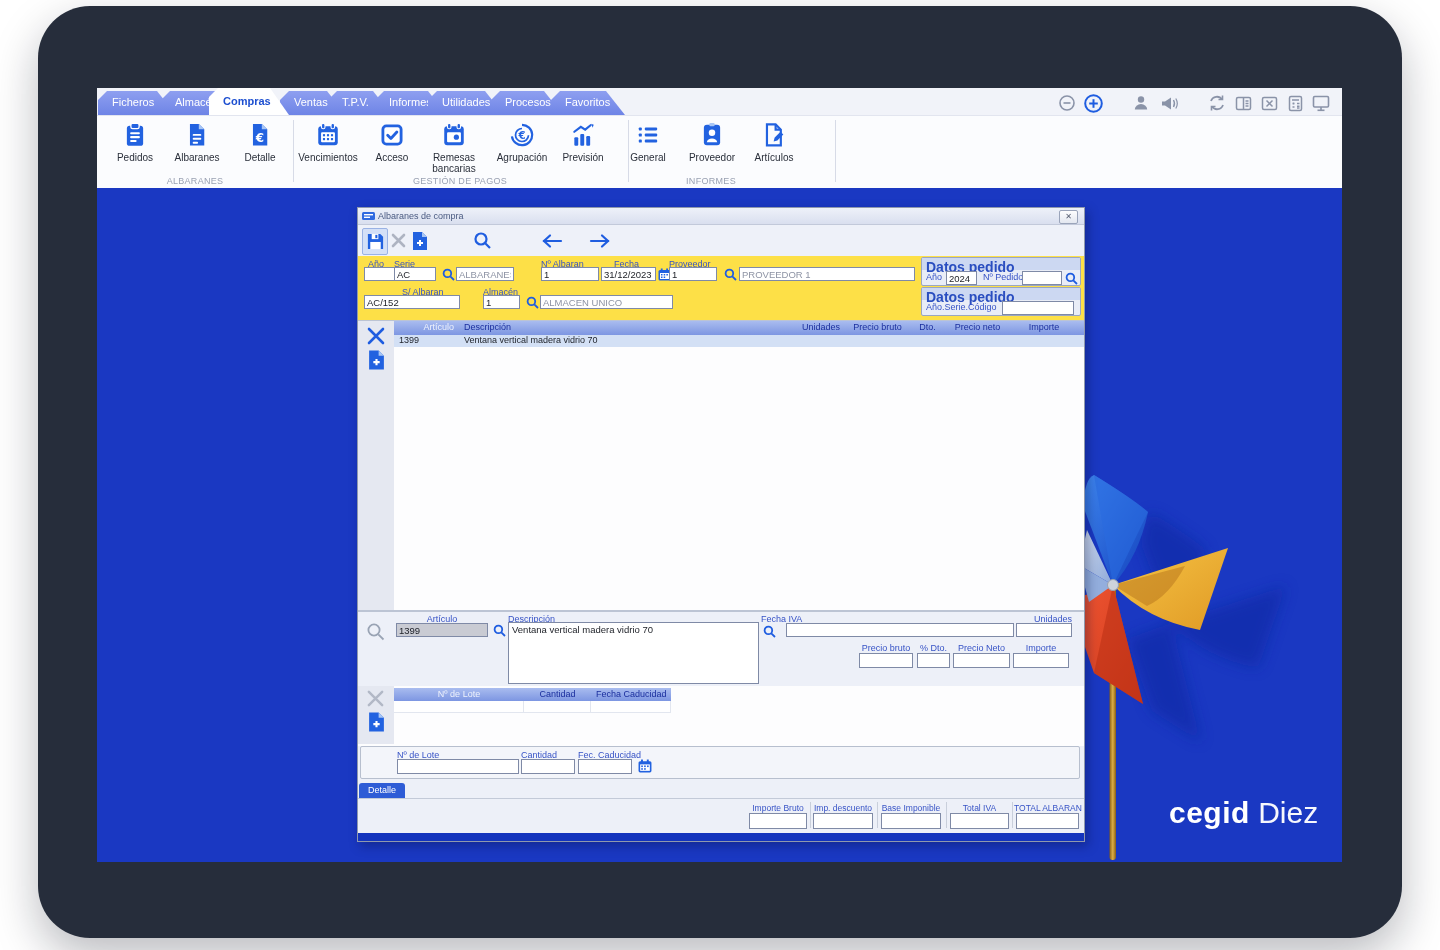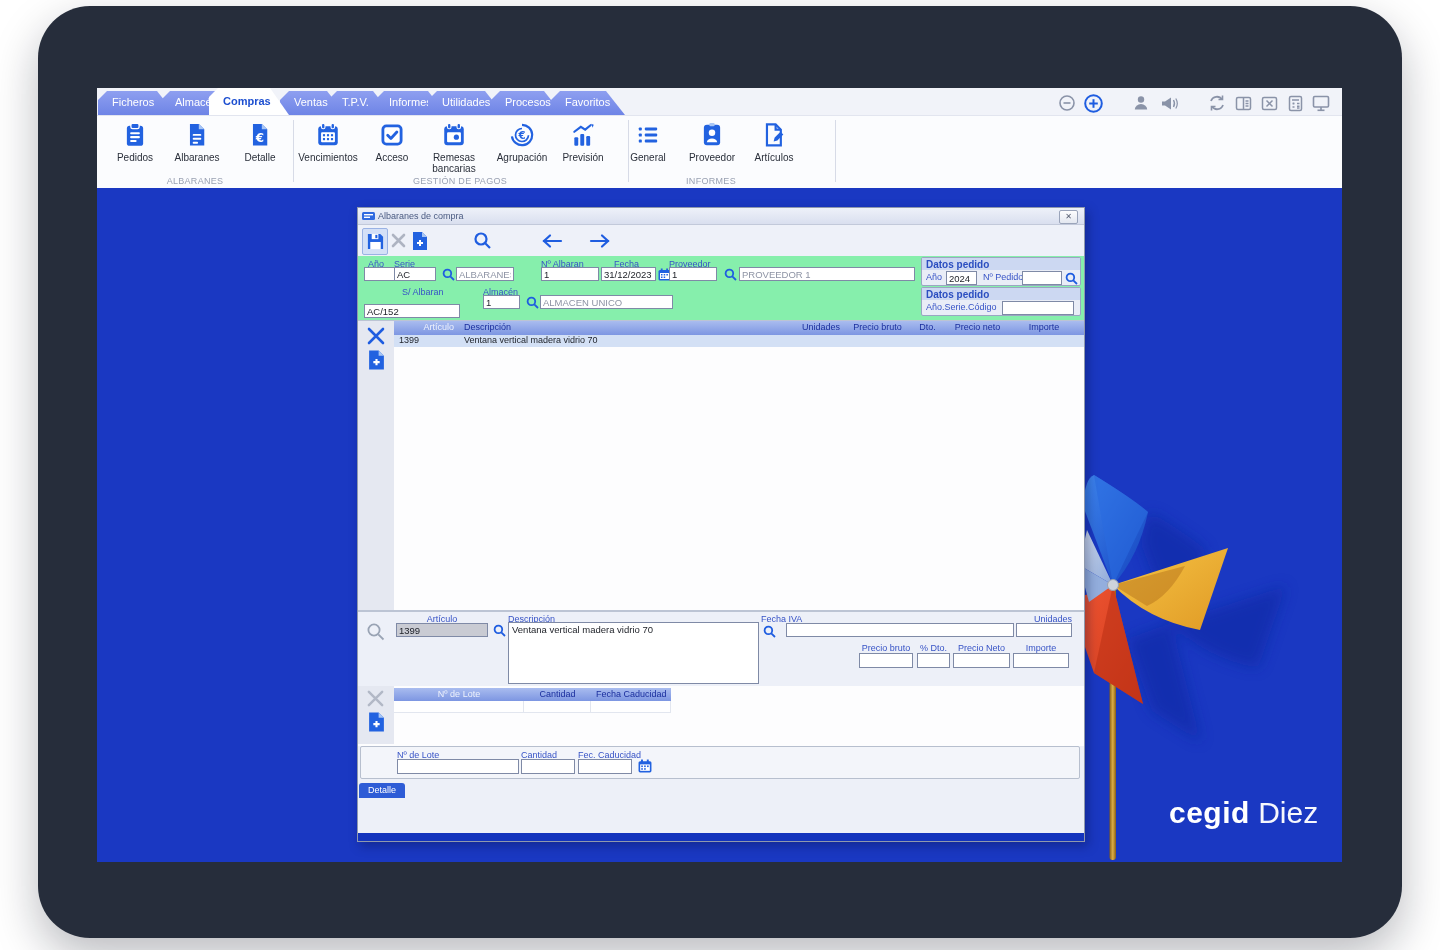--- a/index.html
+++ b/index.html
@@ -35,29 +35,29 @@
   .window{position:absolute;left:260px;top:19px;width:726px;height:633px;background:#edf0f8;
     border:1px solid #8f99ad;box-sizing:content-box;box-shadow:3px 4px 10px rgba(5,15,60,.35);z-index:5;}
   .titlebar{position:absolute;left:0;top:0;width:100%;height:16px;
     background:linear-gradient(#eef1f9,#d9dfef);border-bottom:1px solid #c2c9da;}
   .title{position:absolute;left:20px;top:3px;font-size:9px;color:#4a5a80;}
   .closebtn{position:absolute;right:6px;top:2px;width:17px;height:12px;background:linear-gradient(#fdfdfe,#e3e7f0);
     border:1px solid #9aa4ba;border-radius:2px;font-size:8px;color:#555d70;text-align:center;line-height:11px;cursor:pointer;}
   .toolbar{position:absolute;left:0;top:17px;width:100%;height:31px;background:#eef1f9;}
   .tbtn{position:absolute;top:3px;width:24px;height:25px;display:flex;align-items:center;justify-content:center;cursor:pointer;border-radius:2px;}
   .tbtn.sel{background:#d4e0f7;border:1px solid #9ab2e4;}
-  .formarea{position:absolute;left:0;top:48px;width:100%;height:64px;background:#86efac;}
+  .formarea{position:absolute;left:0;top:48px;width:100%;height:64px;background:#fde047;}
   .lbl{position:absolute;font-size:9px;color:#3753c6;white-space:nowrap;}
   .inp{position:absolute;box-sizing:border-box;height:14px;border:1px solid #7f8aa6;background:#fff;
     font-family:"Liberation Sans",sans-serif;font-size:9.5px;color:#1c1f26;padding:0 2px;overflow:hidden;white-space:nowrap;}
   .inp.ro{color:#8d93a4;}
   .inp.hl{background:#c9cbd3;}
   .sicon{position:absolute;width:14px;height:14px;cursor:pointer;}
   .gbox{position:absolute;border:1px solid #9aa6c2;background:#e9edf7;border-radius:2px;}
-  .gboxhdr{height:11px;background:#ccd8f2;color:#2a4ec0;font-size:10px;font-weight:bold;padding:1px 0 0 4px;}
+  .gboxhdr{height:11px;background:#ccd8f2;color:#2a4ec0;font-size:14px;font-weight:bold;padding:1px 0 0 4px;}
   
   .tablearea{position:absolute;left:0;top:112px;width:100%;height:291px;background:#fdfdfe;
     border-top:1px solid #bcc4d4;border-bottom:1px solid #bcc4d4;box-sizing:border-box;}
   .gutter{position:absolute;left:0;top:0;width:36px;height:100%;background:#e5e8f1;}
   .thead{position:absolute;left:36px;top:0;right:0;height:14px;display:flex;
     background:linear-gradient(#a9bcef,#7d96e2);border-bottom:1px solid #6f87d2;font-size:9px;color:#1b2f9e;}
   .th{box-sizing:border-box;padding:1px 5px;white-space:nowrap;overflow:hidden;}
   .trow{position:absolute;left:36px;top:14px;right:0;height:12px;display:flex;background:#d3e0f5;
     font-size:9px;color:#22262e;cursor:pointer;}
   .td{box-sizing:border-box;padding:0 5px;white-space:nowrap;overflow:hidden;}
@@ -436,21 +436,21 @@
         <input class="inp" style="left: 311px; top: 11px; width: 48px;" value="1">
         <span class="sicon" style="left:366px;top:11px">
           <svg width="13" height="13" viewBox="0 0 13 13" fill="none" stroke="#1f5de0" stroke-width="1.8">
                 <circle cx="5.4" cy="5.4" r="3.8"></circle>
                 <line x1="8.3" y1="8.3" x2="12" y2="12"></line>
               </svg></span>
         <input class="inp ro" style="left: 381px; top: 11px; width: 176px;" value="PROVEEDOR 1">
 
         <span class="lbl" style="left:44px;top:31px">S/ Albaran</span>
         <span class="lbl" style="left:125px;top:31px">Almacén</span>
-        <input class="inp" style="left: 6px; top: 48px; width: 96px;" value="AC/152">
+        <input class="inp" style="left: 6px; top: 39px; width: 96px;" value="AC/152">
         <input class="inp" style="left: 125px; top: 39px; width: 37px;" value="1">
         <span class="sicon" style="left:168px;top:39px">
           <svg width="13" height="13" viewBox="0 0 13 13" fill="none" stroke="#1f5de0" stroke-width="1.8">
                 <circle cx="5.4" cy="5.4" r="3.8"></circle>
                 <line x1="8.3" y1="8.3" x2="12" y2="12"></line>
               </svg></span>
         <input class="inp ro" style="left: 182px; top: 39px; width: 133px;" value="ALMACEN UNICO">
 
         <div class="gbox" style="left:563px;top:1px;width:158px;height:27px">
           <div class="gboxhdr">Datos pedido</div>
@@ -577,20 +577,36 @@
                   <rect x="5.7" y="6" width="1.5" height="1.5"></rect>
                   <rect x="8.4" y="6" width="1.5" height="1.5"></rect>
                   <rect x="3" y="8.5" width="1.5" height="1.5"></rect>
                   <rect x="5.7" y="8.5" width="1.5" height="1.5"></rect>
                 </g>
               </svg></span>
       </div>
 
       <div class="bottomarea">
         <div class="dettab">Detalle</div>
+        <div class="totline">
+          <span class="lbl" style="left:391px;top:4px;width:58px;text-align:center;font-size:8.5px">Importe Bruto</span>
+          <input class="inp" style="left: 391px; top: 14px; width: 58px; height: 16px;" value="">
+          <span class="tsep" style="left:452px"></span>
+          <span class="lbl" style="left:455px;top:4px;width:60px;text-align:center;font-size:8.5px">Imp. descuento</span>
+          <input class="inp" style="left: 455px; top: 14px; width: 60px; height: 16px;" value="">
+          <span class="tsep" style="left:519px"></span>
+          <span class="lbl" style="left:523px;top:4px;width:60px;text-align:center;font-size:8.5px">Base Imponible</span>
+          <input class="inp" style="left: 523px; top: 14px; width: 60px; height: 16px;" value="">
+          <span class="tsep" style="left:588px"></span>
+          <span class="lbl" style="left:592px;top:4px;width:59px;text-align:center;font-size:8.5px">Total IVA</span>
+          <input class="inp" style="left: 592px; top: 14px; width: 59px; height: 16px;" value="">
+          <span class="tsep" style="left:654px"></span>
+          <span class="lbl" style="left:656px;top:4px;width:65px;text-align:center;font-size:8.5px">TOTAL ALBARAN</span>
+          <input class="inp" style="left: 658px; top: 14px; width: 63px; height: 16px;" value="">
+        </div>
       </div>
       <div class="blueband"></div>
 
     </div>
   </div>
 
 </div>
 </div>
 
 </body></html>

